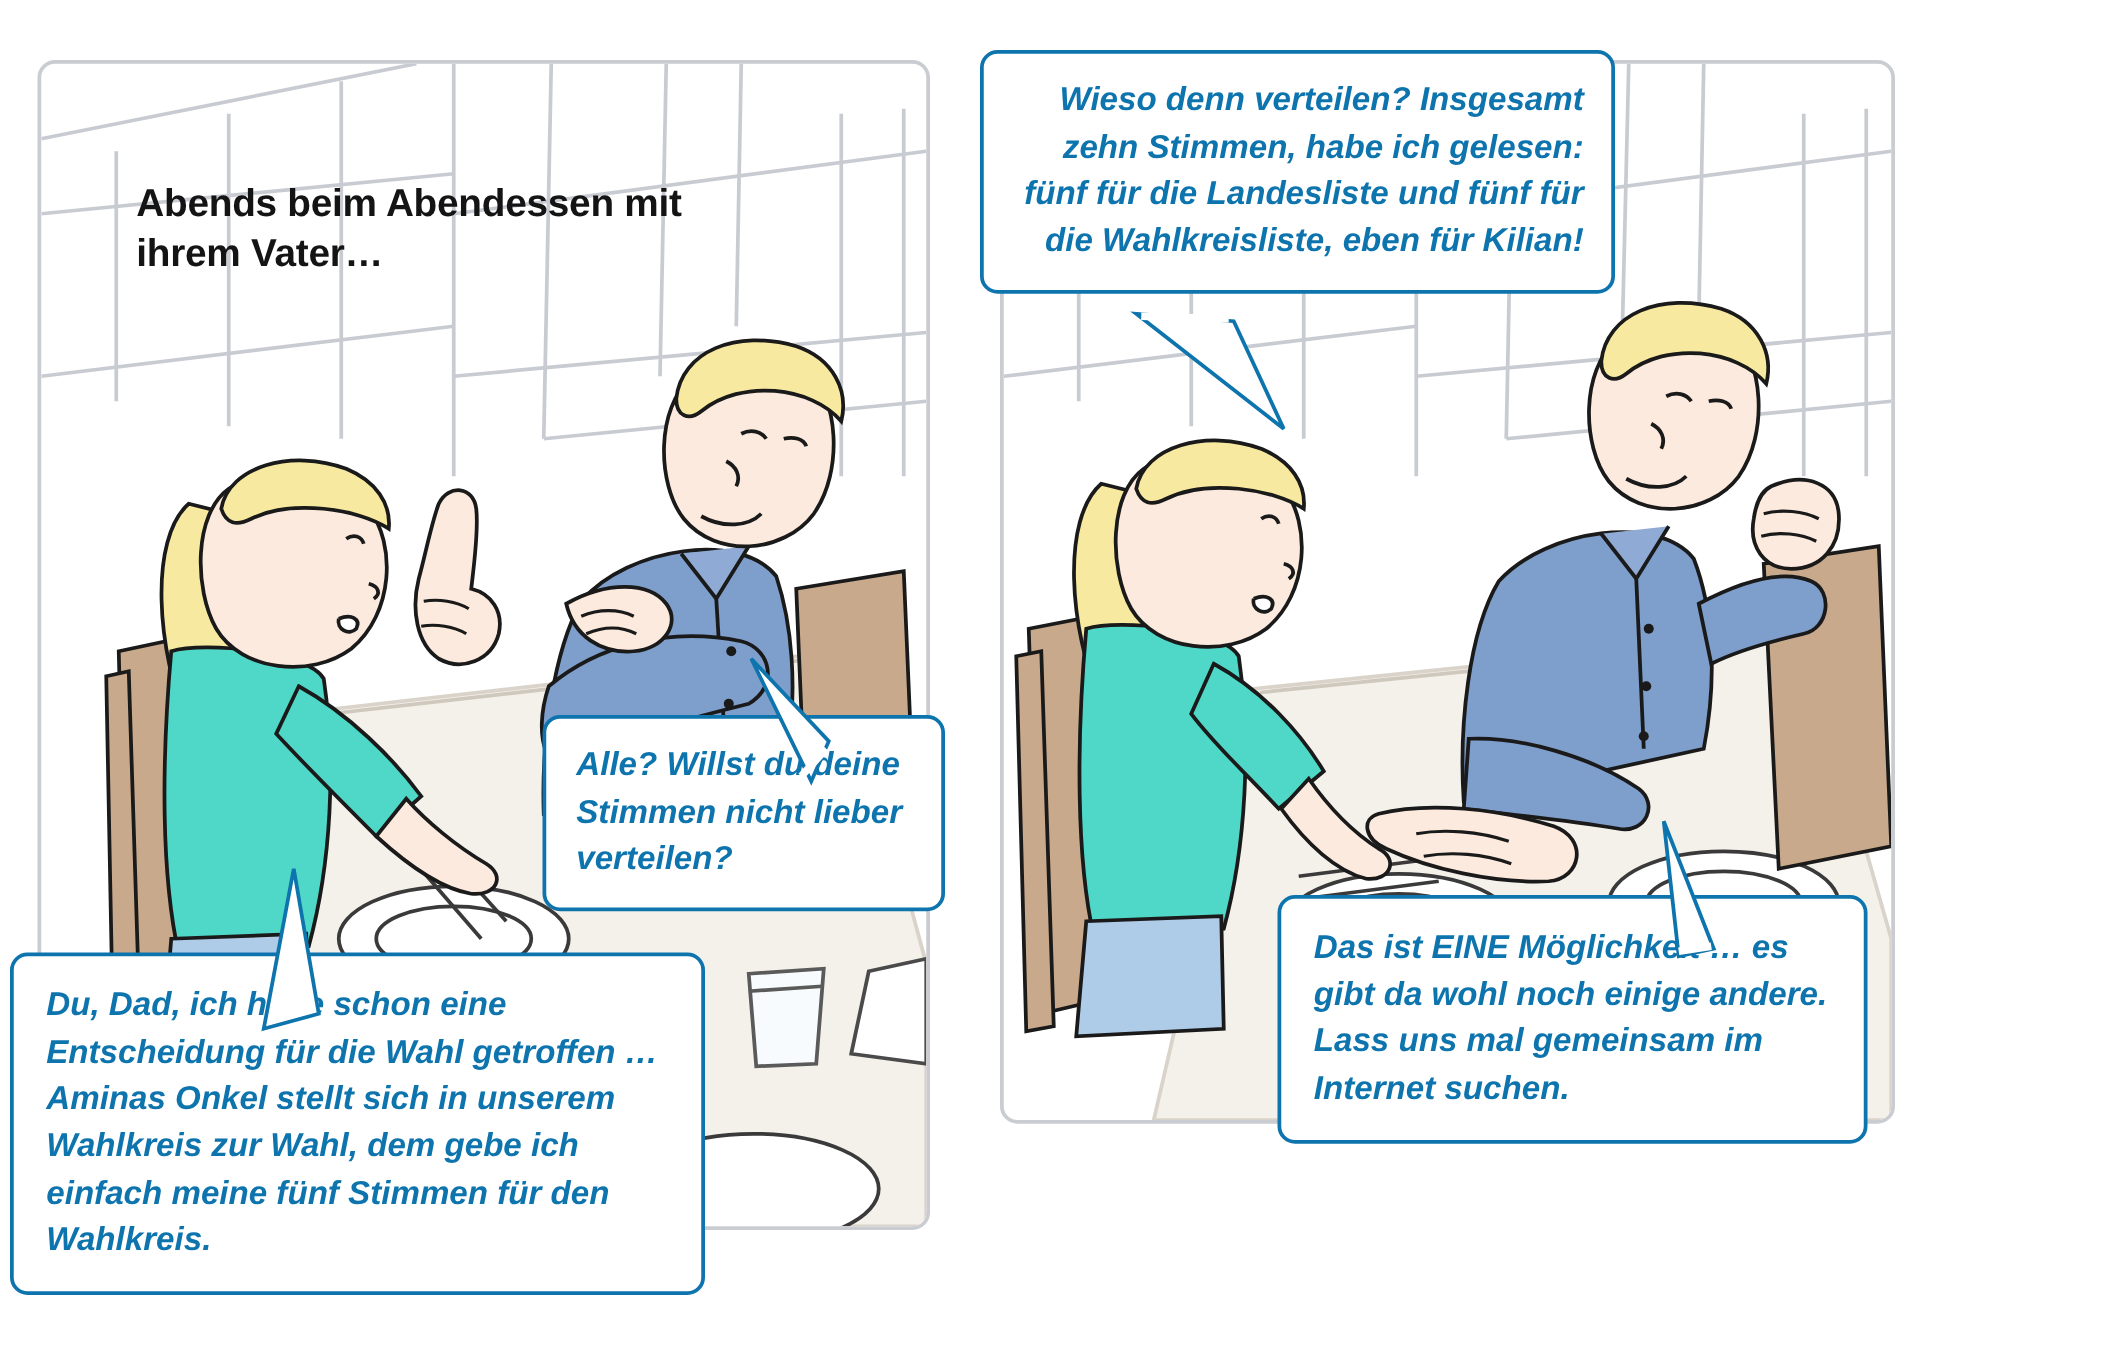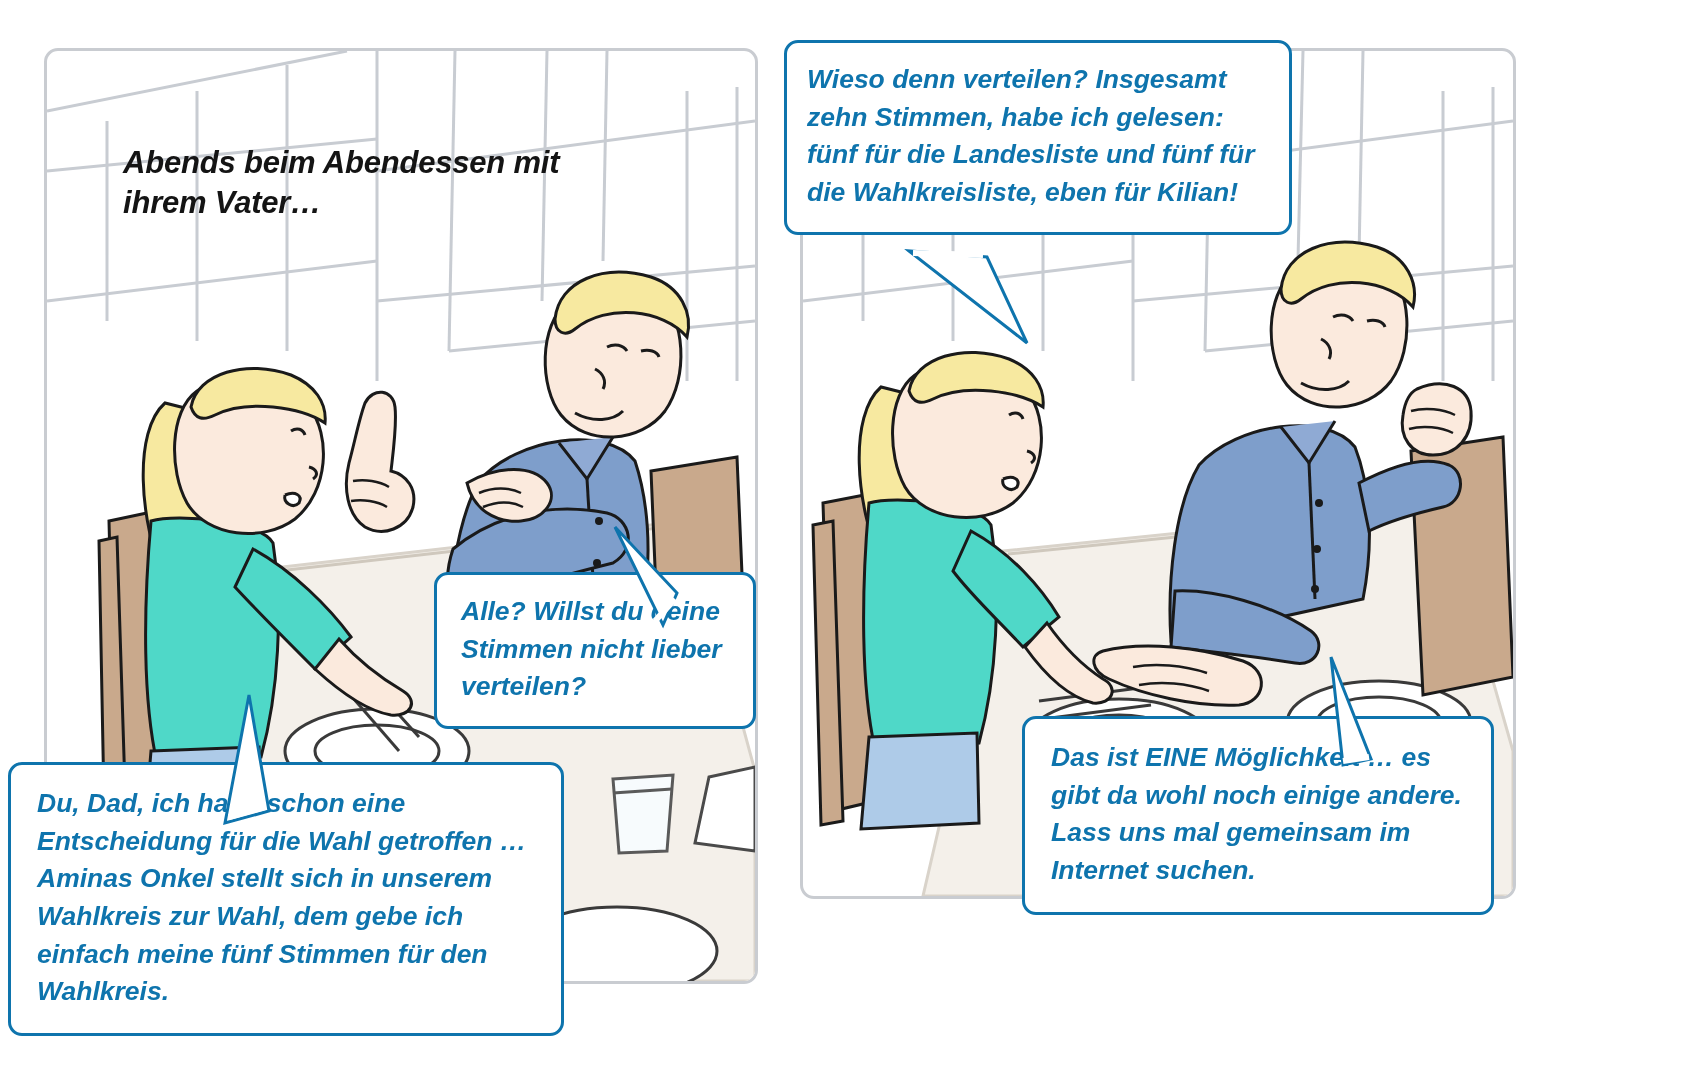--- a/index.html
+++ b/index.html
@@ -21,21 +21,21 @@
   }
 
   
   .panel {
     position: absolute;
     background: #ffffff;
     border: 3px solid #c9ccd1;
     border-radius: 14px;
     overflow: hidden;
   }
-  #panel-left  { left: 44px;  top: 48px; width: 708px;  height: 930px; font-style: italic; }
+  #panel-left  { left: 30px;  top: 48px; width: 708px;  height: 930px; }
   #panel-right { left: 800px; top: 48px; width: 710px;  height: 845px; }
 
   
   .room { position: absolute; inset: 0; }
   .room svg { position: absolute; inset: 0; width: 100%; height: 100%; }
 
   
   .scene { position: absolute; inset: 0; }
   .scene svg { position: absolute; inset: 0; width: 100%; height: 100%; }
 
@@ -62,20 +62,21 @@
     left: 8px; top: 762px; width: 556px; padding: 20px 22px 22px 26px;
     font-size: 26.5px;
   }
   #bubble-dad-1 {
     left: 434px; top: 572px; width: 322px; padding: 18px 22px 20px 24px;
     font-size: 26.5px;
   }
   #bubble-amina-2 {
     left: 784px; top: 40px; width: 508px; padding: 18px 22px 20px 20px;
     font-size: 26.5px;
+    text-align: right;
   }
   #bubble-dad-2 {
     left: 1022px; top: 716px; width: 472px; padding: 20px 22px 22px 26px;
     font-size: 26.5px;
   }
 
   
   #panel-title {
     position: absolute;
     left: 76px;

